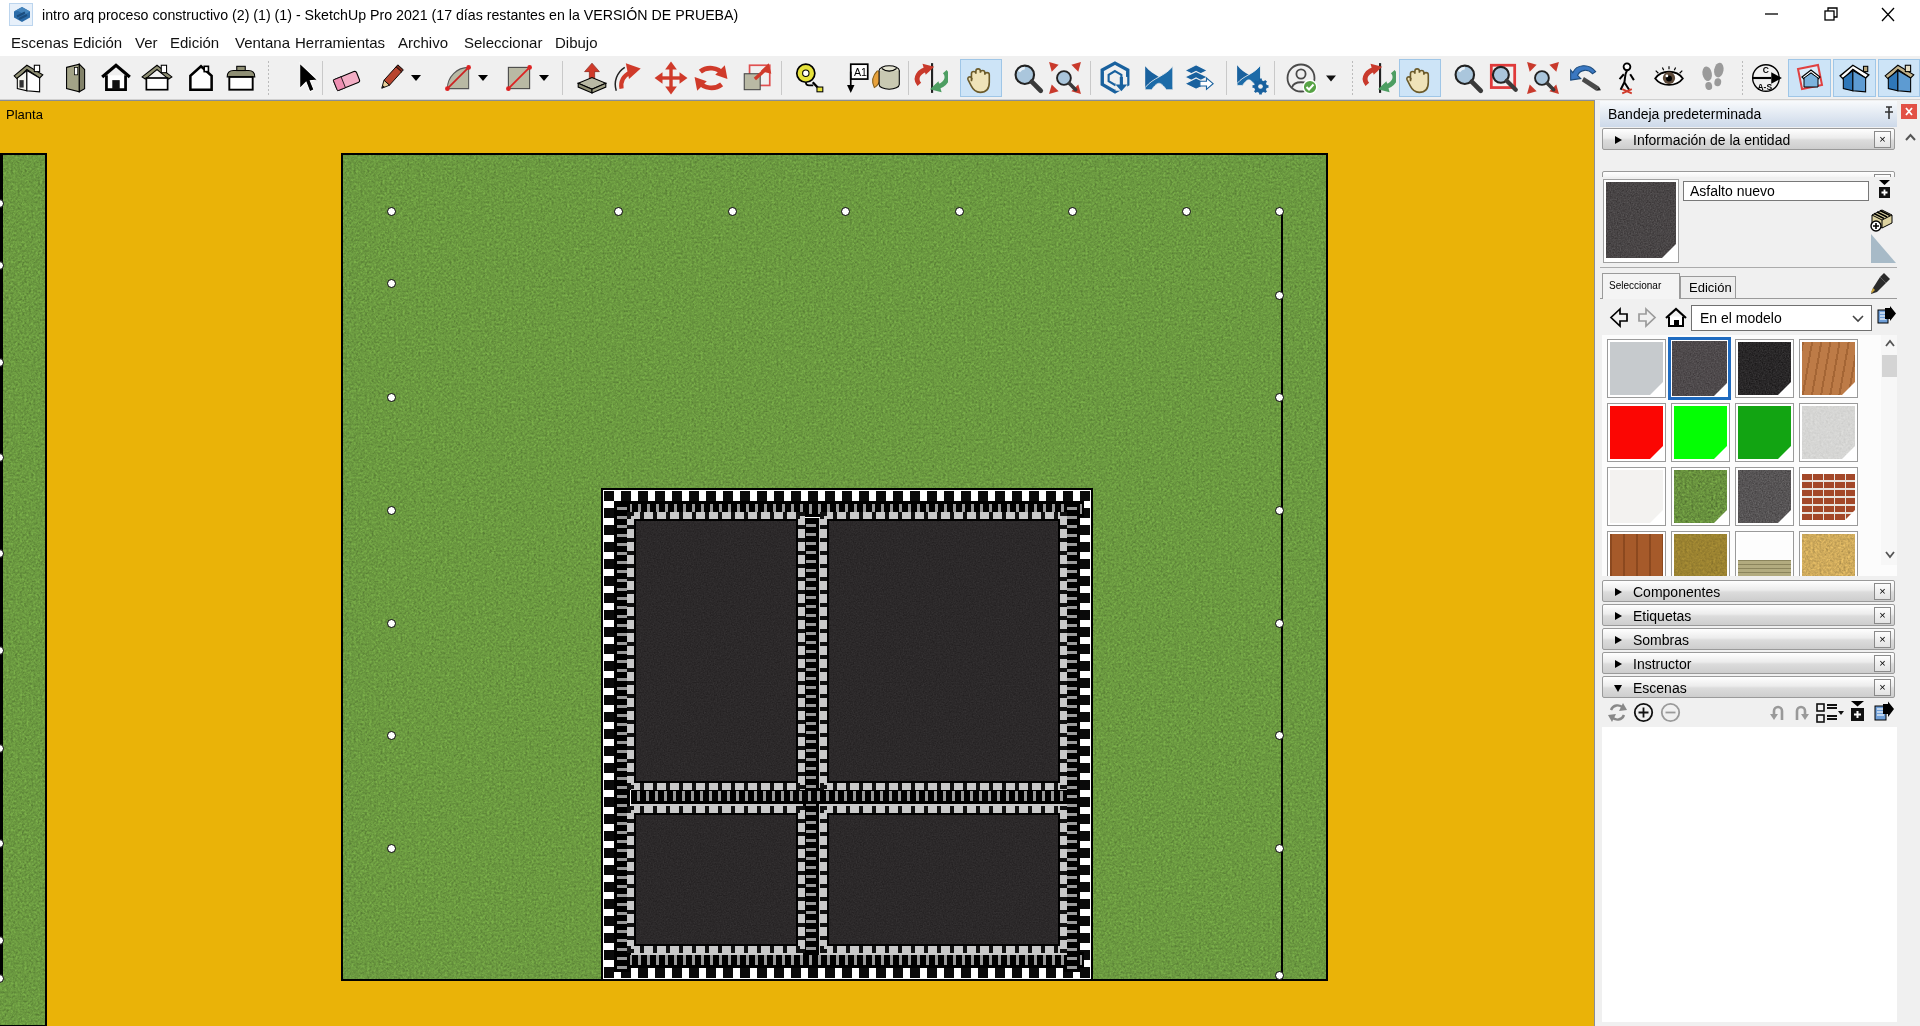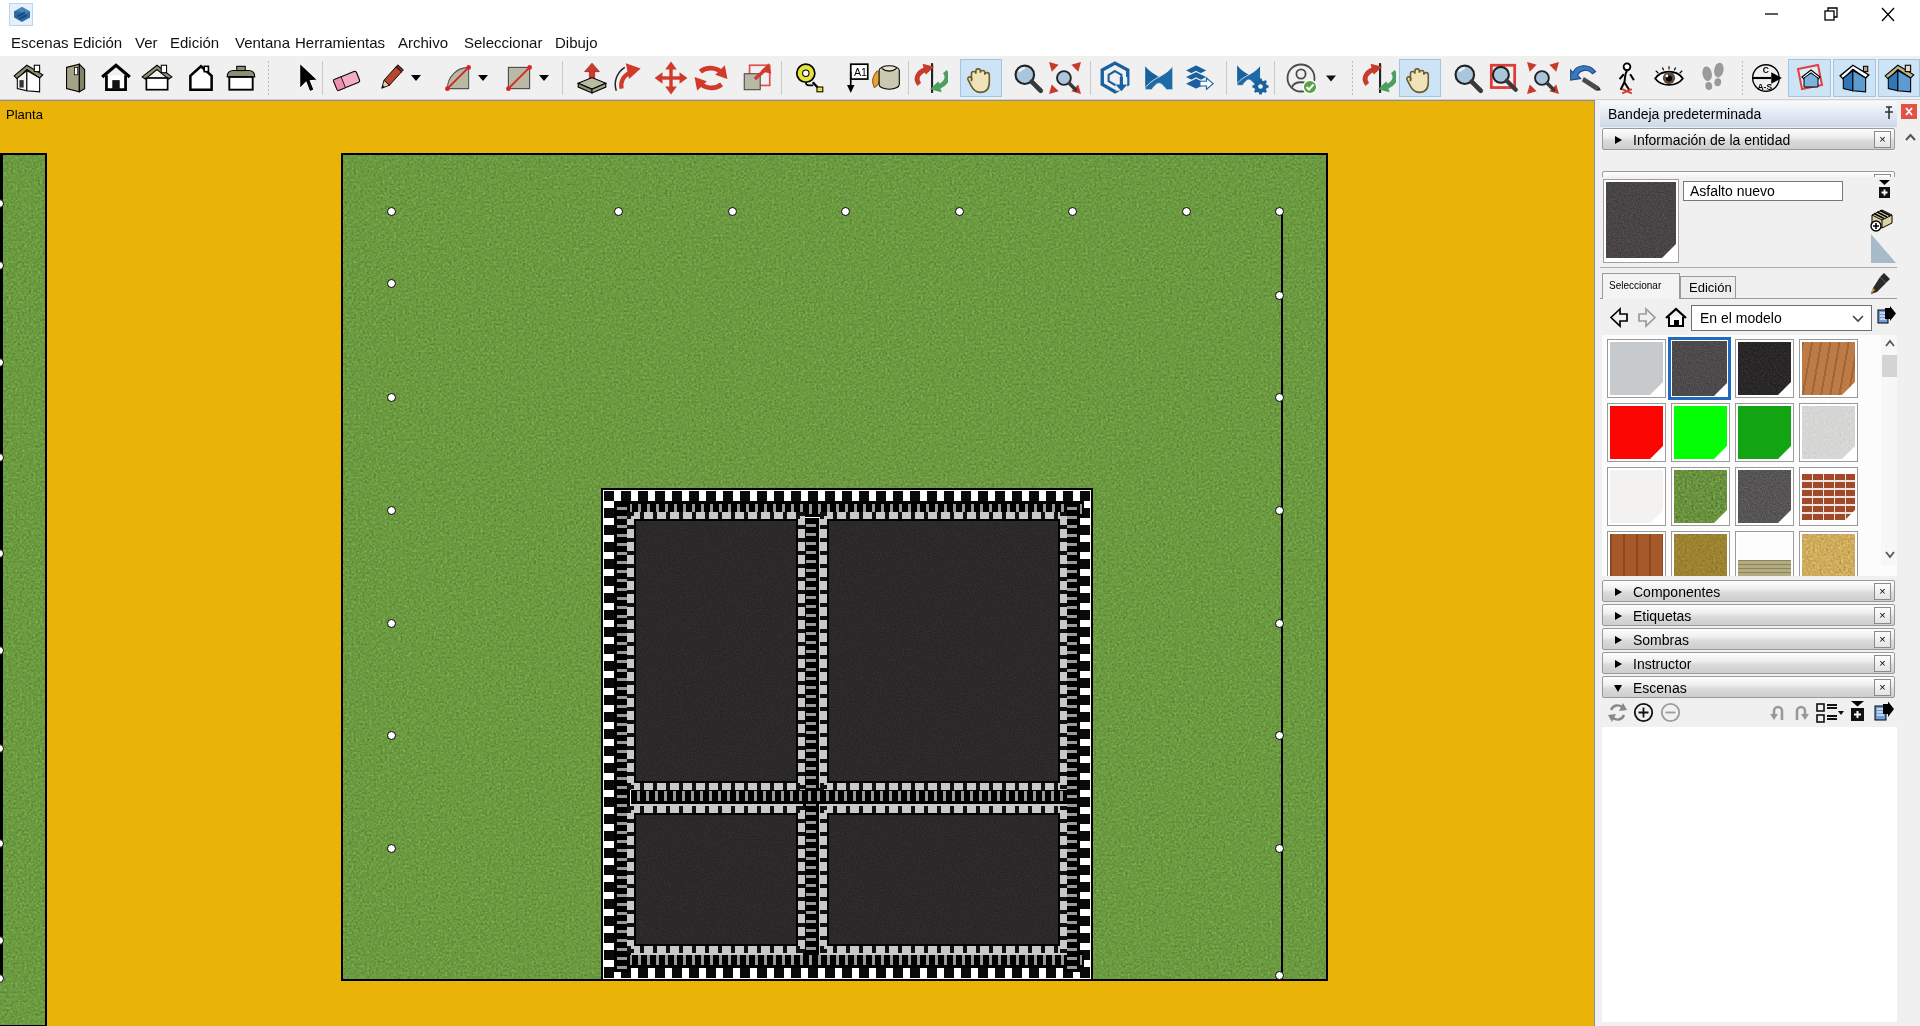--- a/index.html
+++ b/index.html
@@ -29,21 +29,21 @@
 .sq{position:absolute;background-color:#c9c9c9;background-image:repeating-linear-gradient(90deg,#111 0 4px,transparent 4px 13px),repeating-linear-gradient(90deg,#111 0 4px,transparent 4px 13px),repeating-linear-gradient(180deg,#111 0 4px,transparent 4px 13px),repeating-linear-gradient(180deg,#111 0 4px,transparent 4px 13px);background-size:100% 7px,100% 7px,7px 100%,7px 100%;background-position:top,bottom,left,right;background-repeat:no-repeat}
 .sqi{position:absolute;left:7px;top:7px;background:#242122;border:2px solid #000;overflow:hidden}
 #panel{position:absolute;left:1600px;top:100px;width:297px;height:926px;background:#f0f0f0}
 #ptitle{position:absolute;left:0;top:1px;width:297px;height:26px;background:linear-gradient(180deg,#f8fafc,#cdd9e9);font-size:14px;color:#000;padding:5px 0 0 8px}
 .sect{position:absolute;left:2px;width:293px;height:22px;background:linear-gradient(180deg,#fff,#ececec 45%,#dcdcdc 55%,#cdcdcd);border:1px solid #9a9a9a;border-radius:2px;font-size:14px;color:#000;padding:3px 0 0 30px}
 .sect .tri{position:absolute;left:10px;top:6px}
 .xbtn{position:absolute;right:3px;top:2px;width:17px;height:17px;background:linear-gradient(180deg,#fdfdfd,#e3e3e3);border:1px solid #8a8a8a;font-size:11px;text-align:center;line-height:15px;color:#000}
 #matcontent{position:absolute;left:0;top:77px;width:297px;height:403px;background:#f0f0f0}
 #thumb{position:absolute;left:3px;top:2px;width:76px;height:84px;background:#fff;border:1px solid #a0a0a0}
 #thumbin{position:absolute;left:2px;top:2px;width:70px;height:76px;background:#3a3637;overflow:hidden}
-#matname{position:absolute;left:83px;top:4px;width:160px;height:20px;background:#fff;border:1px solid #787878;font-size:14px;padding:1px 0 0 6px}
+#matname{position:absolute;left:83px;top:4px;width:186px;height:20px;background:#fff;border:1px solid #787878;font-size:14px;padding:1px 0 0 6px}
 #seltab{position:absolute;left:2px;top:96px;width:78px;height:26px;background:#f4f4f4;border:1px solid #9a9a9a;border-bottom:none;font-size:10px;padding:6px 0 0 6px;z-index:2}
 #edtab{position:absolute;left:80px;top:99px;width:56px;height:23px;background:#ededed;border:1px solid #9a9a9a;border-bottom:none;font-size:13px;padding:3px 0 0 8px}
 #tabline{position:absolute;left:0;top:121px;width:297px;height:1px;background:#9a9a9a}
 #drop{position:absolute;left:91px;top:128px;width:181px;height:26px;background:#fff;border:1px solid #707070;font-size:14px;padding:4px 0 0 8px}
 #swatches{position:absolute;left:2px;top:158px;width:295px;height:241px;background:#fcfcfc;overflow:hidden}
 .sw{position:absolute;width:59px;height:59px;border:1px solid #9a9a9a;background:#fff;padding:2px}
 .swi{position:relative;width:100%;height:100%;overflow:hidden}
 .ctri{position:absolute;right:0;bottom:0;width:0;height:0;border-style:solid;border-width:0 0 13px 13px;border-color:transparent transparent #fff transparent}
 #swsb{position:absolute;left:279px;top:0px;width:16px;height:230px;background:#f7f7f7}
 #escontent{position:absolute;left:2px;top:627px;width:295px;height:295px;background:#fff}
@@ -66,20 +66,21 @@
 </svg>
 
 <div id="titlebar">
   <div id="appicon"><svg width="22" height="21" style="margin:0 0 0 1px">
         <g transform="translate(11,10.5)">
           <path d="M-8 -3 L0 -7.5 L8 -3 L8 3 L0 7.5 L-8 3 Z" fill="#2a6ba8"></path>
           <path d="M-8 -3 L0 -7.5 L8 -3 L3 0 L-4 -3.5 Z" fill="#4585bd"></path>
           <path d="M-5 2 L3 -2 M-3 4.5 L5 0.5" stroke="#1b4d7e" stroke-width="2"></path>
         </g>
       </svg></div>
+  <span id="titletext">intro arq proceso constructivo (2) (1) (1) - SketchUp Pro 2021 (17 días restantes en la VERSIÓN DE PRUEBA)</span>
   <svg class="winbtn" style="left:1749px" width="45" height="28">
       <line x1="16" y1="14" x2="29" y2="14" stroke="#000" stroke-width="1.3"></line>
     </svg>
   <svg class="winbtn" style="left:1808px" width="45" height="28">
       <rect x="17" y="11" width="9" height="9" fill="#fff" stroke="#000" stroke-width="1.3"></rect>
       <path d="M20 11 V8 H29 V17 H26" fill="none" stroke="#000" stroke-width="1.3"></path>
     </svg>
   <svg class="winbtn" style="left:1866px" width="45" height="28">
       <path d="M16 8 L28 21 M28 8 L16 21" stroke="#000" stroke-width="1.3"></path>
     </svg>

